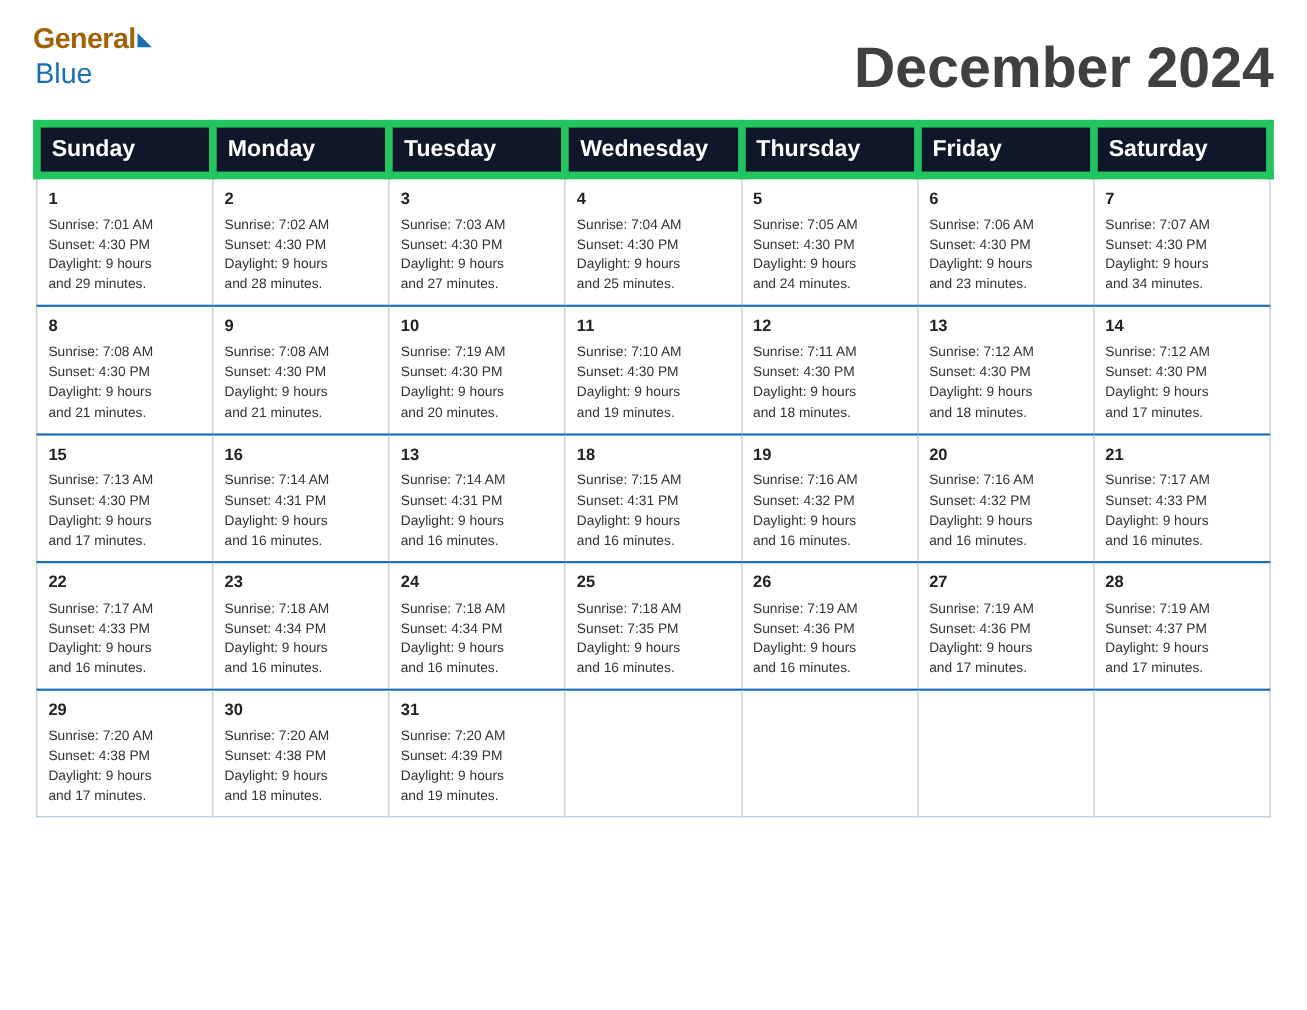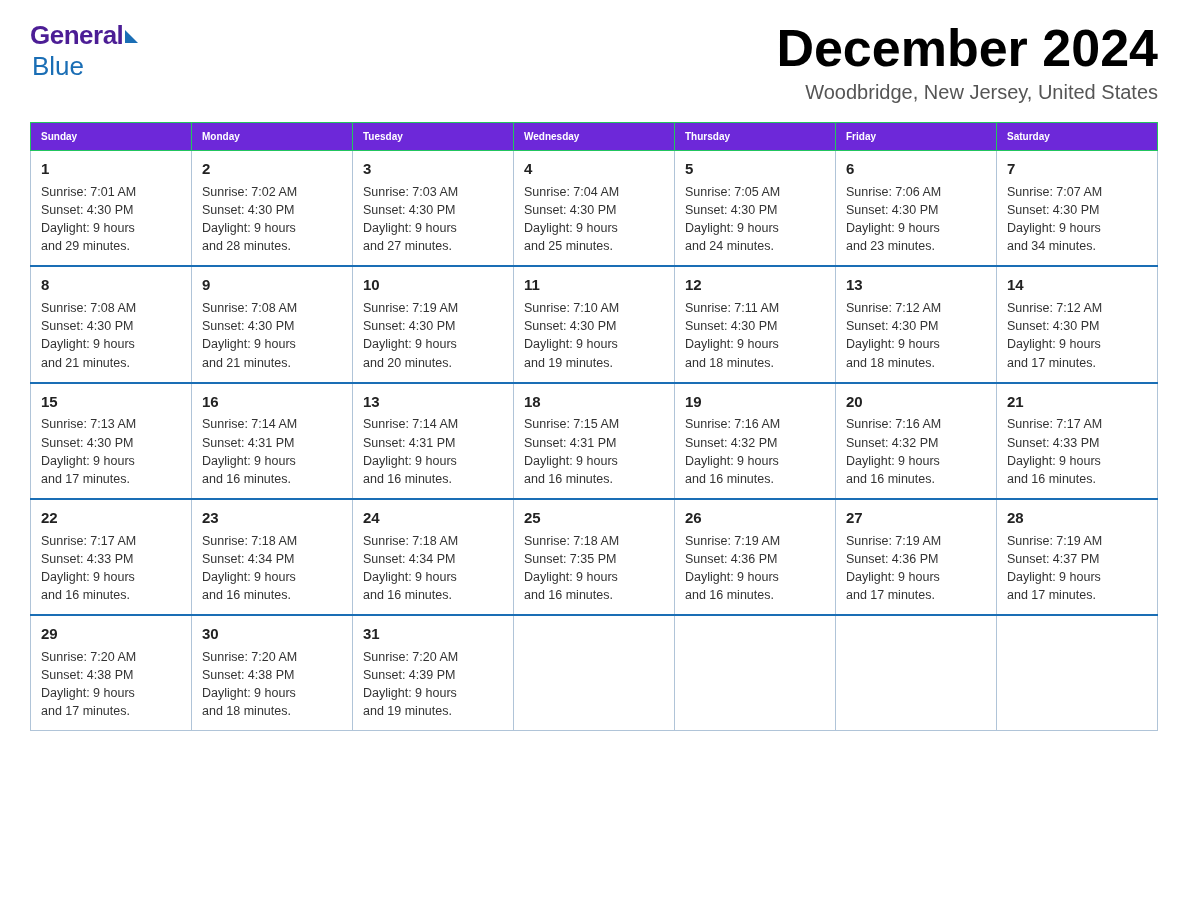--- a/index.html
+++ b/index.html
@@ -13,21 +13,21 @@
     }
     .header-area {
       display: flex;
       justify-content: space-between;
       align-items: flex-start;
       margin-bottom: 18px;
     }
     .logo-text-general {
       font-size: 26px;
       font-weight: bold;
-      color: #4c1d95;
+      color: #a16207;
       letter-spacing: -0.5px;
     }
     .logo-arrow {
       width: 0;
       height: 0;
       border-left: 13px solid #1a6eb5;
       border-top: 13px solid transparent;
       border-bottom: 0px solid transparent;
       display: inline-block;
       margin-left: 2px;
@@ -47,41 +47,42 @@
     .logo-row1 {
       display: flex;
       align-items: center;
     }
     .title-area {
       text-align: right;
     }
     .month-title {
       font-size: 52px;
       font-weight: bold;
-      color: #000000;
+      color: #404040;
       line-height: 1.1;
+      margin-top: 14px;
     }
     .location-title {
       font-size: 20px;
       color: #555;
       margin-top: 4px;
     }
     .calendar-table {
       width: 100%;
       border-collapse: collapse;
       border: 1.5px solid #1a6eb5;
     }
     .calendar-table th {
-      background-color: #6d28d9;
+      background-color: #0f172a;
       color: #fff;
-      font-size: 10px;
+      font-size: 21px;
       font-weight: bold;
       padding: 8px 10px;
       text-align: left;
-      border: 1px solid #22c55e;
+      border: 7px solid #22c55e;
     }
     .calendar-table td {
       vertical-align: top;
       padding: 7px 10px 10px 10px;
       border: 1px solid #b0c4d8;
       width: calc(100% / 7);
       font-size: 13px;
       line-height: 1.45;
       background: #fff;
     }
@@ -108,21 +109,20 @@
 <div class="header-area">
   <div class="logo-block">
     <div class="logo-row1">
       <span class="logo-text-general">General</span>
       <span class="logo-arrow"></span>
     </div>
     <span class="logo-blue">Blue</span>
   </div>
   <div class="title-area">
     <div class="month-title">December 2024</div>
-    <div class="location-title">Woodbridge, New Jersey, United States</div>
   </div>
 </div>
 
 <table class="calendar-table">
   <thead>
     <tr>
     <th>Sunday</th>
         <th>Monday</th>
         <th>Tuesday</th>
         <th>Wednesday</th>

